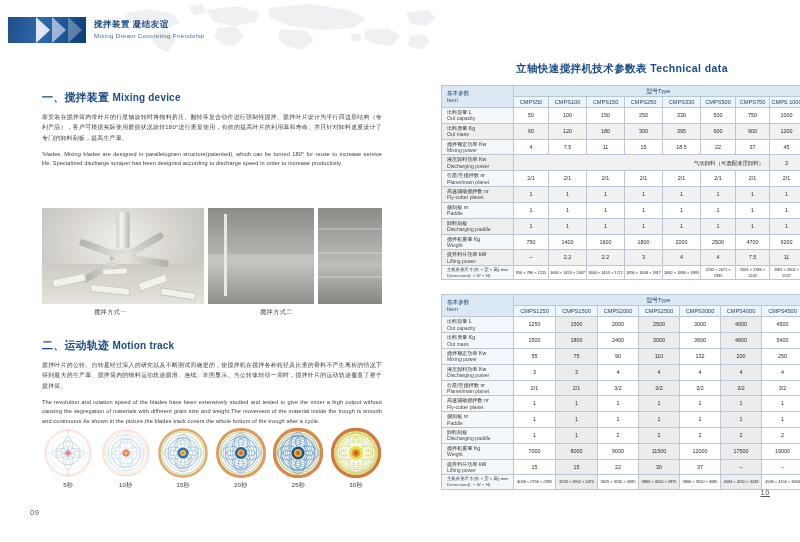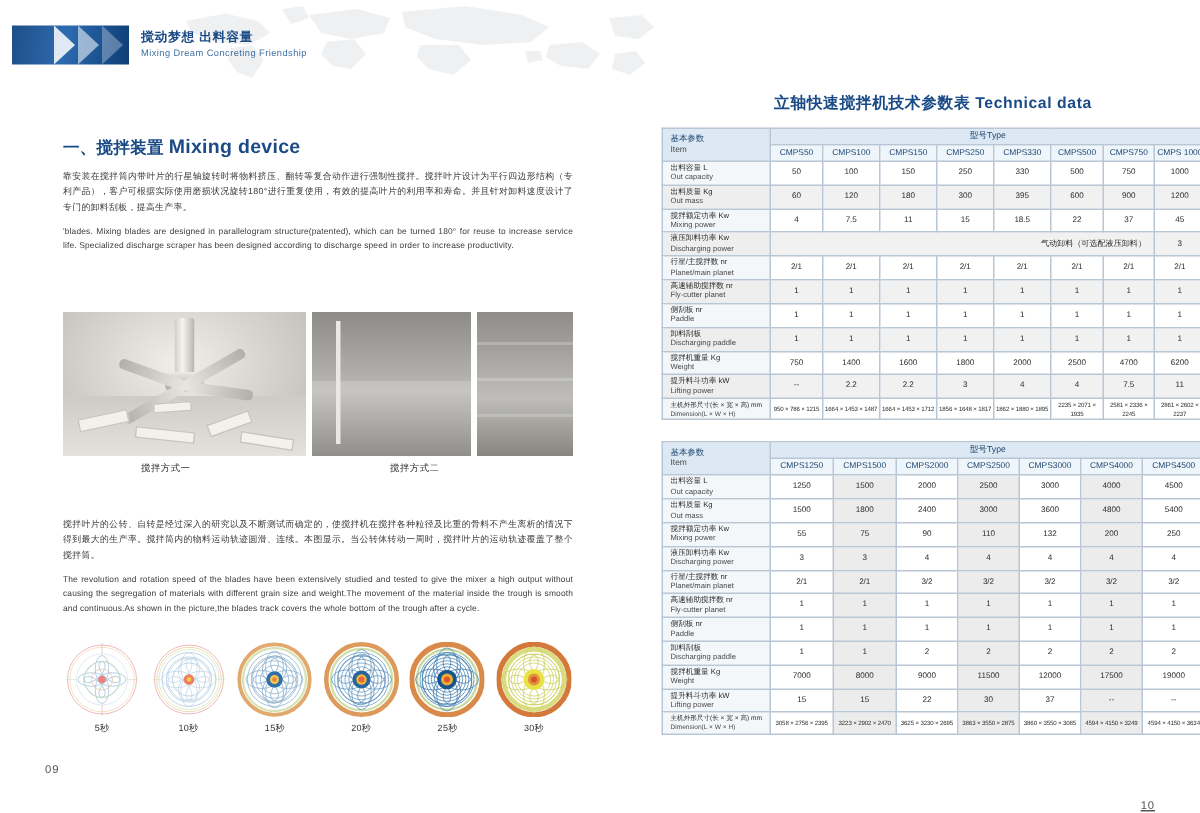--- a/index.html
+++ b/index.html
@@ -79,21 +79,21 @@
     font-size: 15.5px; font-weight: bold; color: #e01f26; letter-spacing: -.2px;
     line-height: 19px;
   }
   .title-cn {
     font-size: 11.5px; color: #231f20; margin-top: 5px; letter-spacing: .6px;
   }
   .sec-head {
     margin-top: 18px; font-size: 11px; font-weight: bold; color: #1b4b86;
     letter-spacing: .2px;
   }
-  .sec-head .en { font-size: 13px; }
+  .sec-head .en { font-size: 10px; }
   .para {
     margin-top: 7px; font-size: 5.6px; line-height: 9.2px; color: #3b3b3b;
     text-align: justify; letter-spacing: .1px;
   }
   .para.cn { font-size: 5.9px; line-height: 10.4px; letter-spacing: .25px; }
 
   
   .photo-row {
     position: absolute; left: 42px; top: 208px; width: 340px; height: 96px;
     display: flex; gap: 4px;
@@ -169,21 +169,21 @@
   .track-svg { display: block; margin: 0 auto; }
   .track-label {
     margin-top: 3px; font-size: 6px; color: #333; letter-spacing: .2px;
   }
 
   
   .folio {
     position: absolute; font-size: 7.5px; color: #555; letter-spacing: .6px;
   }
   .folio.left { left: 30px; top: 508px; }
-  .folio.right { right: 30px; top: 532px; text-decoration: underline; }
+  .folio.right { right: 30px; top: 488px; text-decoration: underline; }
 
   
   .right-col { position: absolute; left: 441px; top: 62px; width: 362px; }
   .tbl-title {
     text-align: center; font-size: 10.5px; font-weight: bold; color: #1b4b86;
     letter-spacing: .4px; margin-bottom: 9px;
   }
   table.spec {
     border-collapse: collapse; width: 362px; table-layout: fixed;
     background: #ffffff;
@@ -239,21 +239,21 @@
     </g>
   </svg>
 
   <div class="logo-flag">
     <span class="chev c1"></span>
     <span class="chev c2"></span>
     <span class="chev c3"></span>
   </div>
 
   <div class="logo-slogan">
-    <div class="cn">搅动梦想  出料容量</div>
+    <div class="cn">搅拌装置  凝结友谊</div>
     <div class="en">Mixing  Dream Concreting Friendship</div>
   </div>
 
 </div>
 
 <div class="left-col">
 
   <div class="sec-head">
     <span>一、搅拌装置</span>
     <span class="en">Mixing device</span>
@@ -286,20 +286,24 @@
     <div class="streak" style="top:44px"></div>
     <div class="streak" style="top:68px"></div>
   </div>
 </div>
 <div class="caption-row">
   <span class="caption c1">搅拌方式一</span>
   <span class="caption c2">搅拌方式二</span>
 </div>
 
 <div class="left-col" style="top:338px">
+  <div class="sec-head" style="margin-top:0">
+    <span>二、运动轨迹</span>
+    <span class="en">Motion track</span>
+  </div>
   <p class="para cn">搅拌叶片的公转、自转是经过深入的研究以及不断测试而确定的，使搅拌机在搅拌各种粒径及比重的骨料不产生离析的情况下得到最大的生产率。搅拌筒内的物料运动轨迹圆滑、连续。本图显示。当公转体转动一周时，搅拌叶片的运动轨迹覆盖了整个搅拌筒。</p>
   <p class="para">The revolution and rotation speed of the blades have been extensively studied and tested to give the mixer a high output without causing the segregation of materials with different grain size and weight.The movement of the material inside the trough is smooth and continuous.As shown in the picture,the blades track covers the whole bottom of the trough after a cycle.</p>
 </div>
 
 <div class="track-row">
   <div class="track-item">
     <svg class="track-svg" width="50" height="50" viewBox="0 0 100 100">
       <g fill="none" stroke-width="1">
         <circle cx="50" cy="50" r="46" stroke="#e8a0a8"></circle>
         <circle cx="50" cy="50" r="43" stroke="#f0d7b0"></circle>

